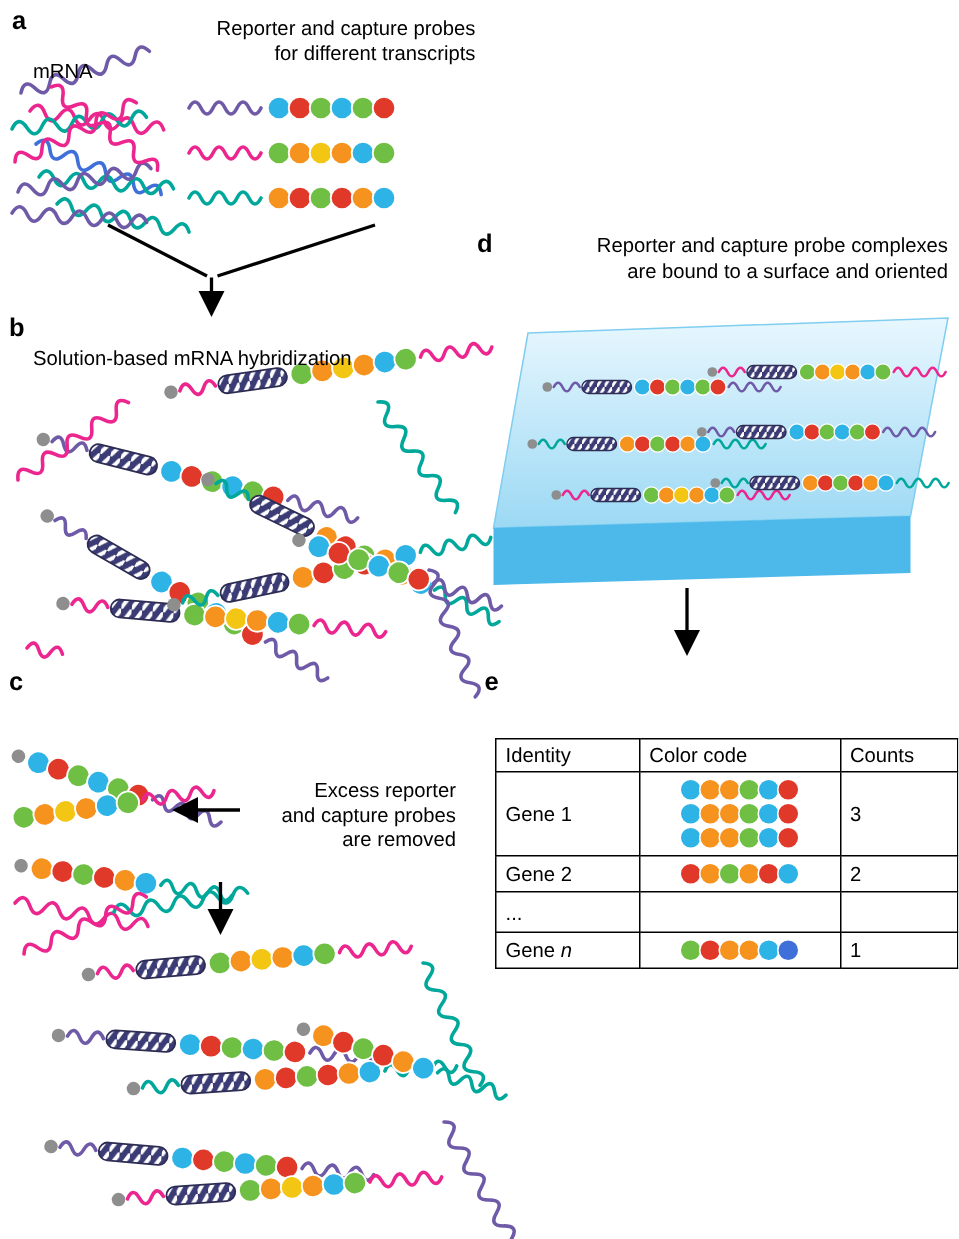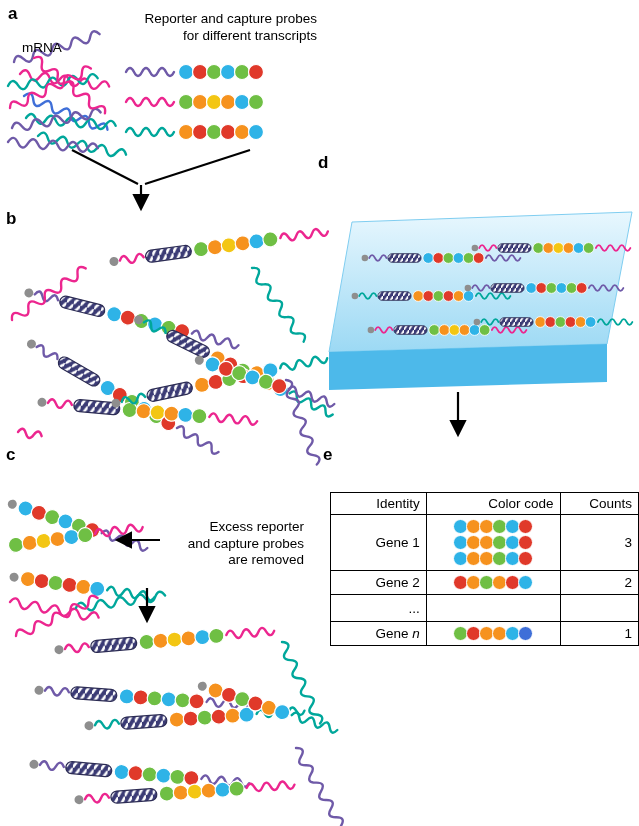--- a/index.html
+++ b/index.html
@@ -11,21 +11,21 @@
   .panel-label { font-weight:bold; font-size:17px; line-height:1; }
   .cap { font-size:13.5px; line-height:1.24; white-space:pre-line; }
   .center { text-align:right; }
   svg.art { position:absolute; left:0; top:0; }
 
   
   .tablewrap { position:absolute; left:330px; top:492px; }
   table.decode { border-collapse:collapse; border:1.6px solid #000; background:#fff; }
   table.decode th, table.decode td {
     border:1.4px solid #000; font-size:13.5px; font-weight:normal;
-    text-align:right; vertical-align:middle; padding:3px 6px;
+    text-align:left; vertical-align:middle; padding:3px 6px;
   }
   td.identity { text-align:left; padding-left:9px; width:84px;margin-left:36px; }
   th.col-identity { width:84px; }
   th.col-code { width:122px; }
   th.col-counts { width:66px; }
   td.code-cell { padding:4px 6px; }
   td.counts-cell { width:66px; }
   .dotrow { display:flex; justify-content:center; margin:1px 0; }
   .dot { width:15px; height:15px; border-radius:50%; margin:0 -1px; border:1px solid #fff; box-sizing:border-box; flex:0 0 auto; }
   .row-dots td { height:20px; }
@@ -210,27 +210,30 @@
       <path d="M458 392 L458 434" marker-end="url(#ah)"></path>
     </g>
   </svg>
 
   <div class="abs panel-label" style="left:8px; top:5px;">a</div>
   <div class="abs cap" style="left:22px; top:40px;">mRNA</div>
   <div class="abs cap center" style="left:105px; top:11px; width:212px;">Reporter and capture probes
 for different transcripts</div>
 
   <div class="abs panel-label" style="left:6px; top:210px;">b</div>
+  <div class="abs cap" style="left:22px; top:231px; width:280px;">Solution-based mRNA hybridization</div>
 
   <div class="abs panel-label" style="left:6px; top:446px;">c</div>
   <div class="abs cap center" style="left:158px; top:519px; width:146px;">Excess reporter
 and capture probes
 are removed</div>
 
   <div class="abs panel-label" style="left:318px; top:154px;">d</div>
+  <div class="abs cap center" style="left:334px; top:156px; width:298px;">Reporter and capture probe complexes
+are bound to a surface and oriented</div>
 
   <div class="abs panel-label" style="left:323px; top:446px;">e</div>
 
   <div class="tablewrap">
     <table class="decode">
       <thead>
         <tr>
           <th class="col-identity">Identity</th>
           <th class="col-code">Color code</th>
           <th class="col-counts">Counts</th>

